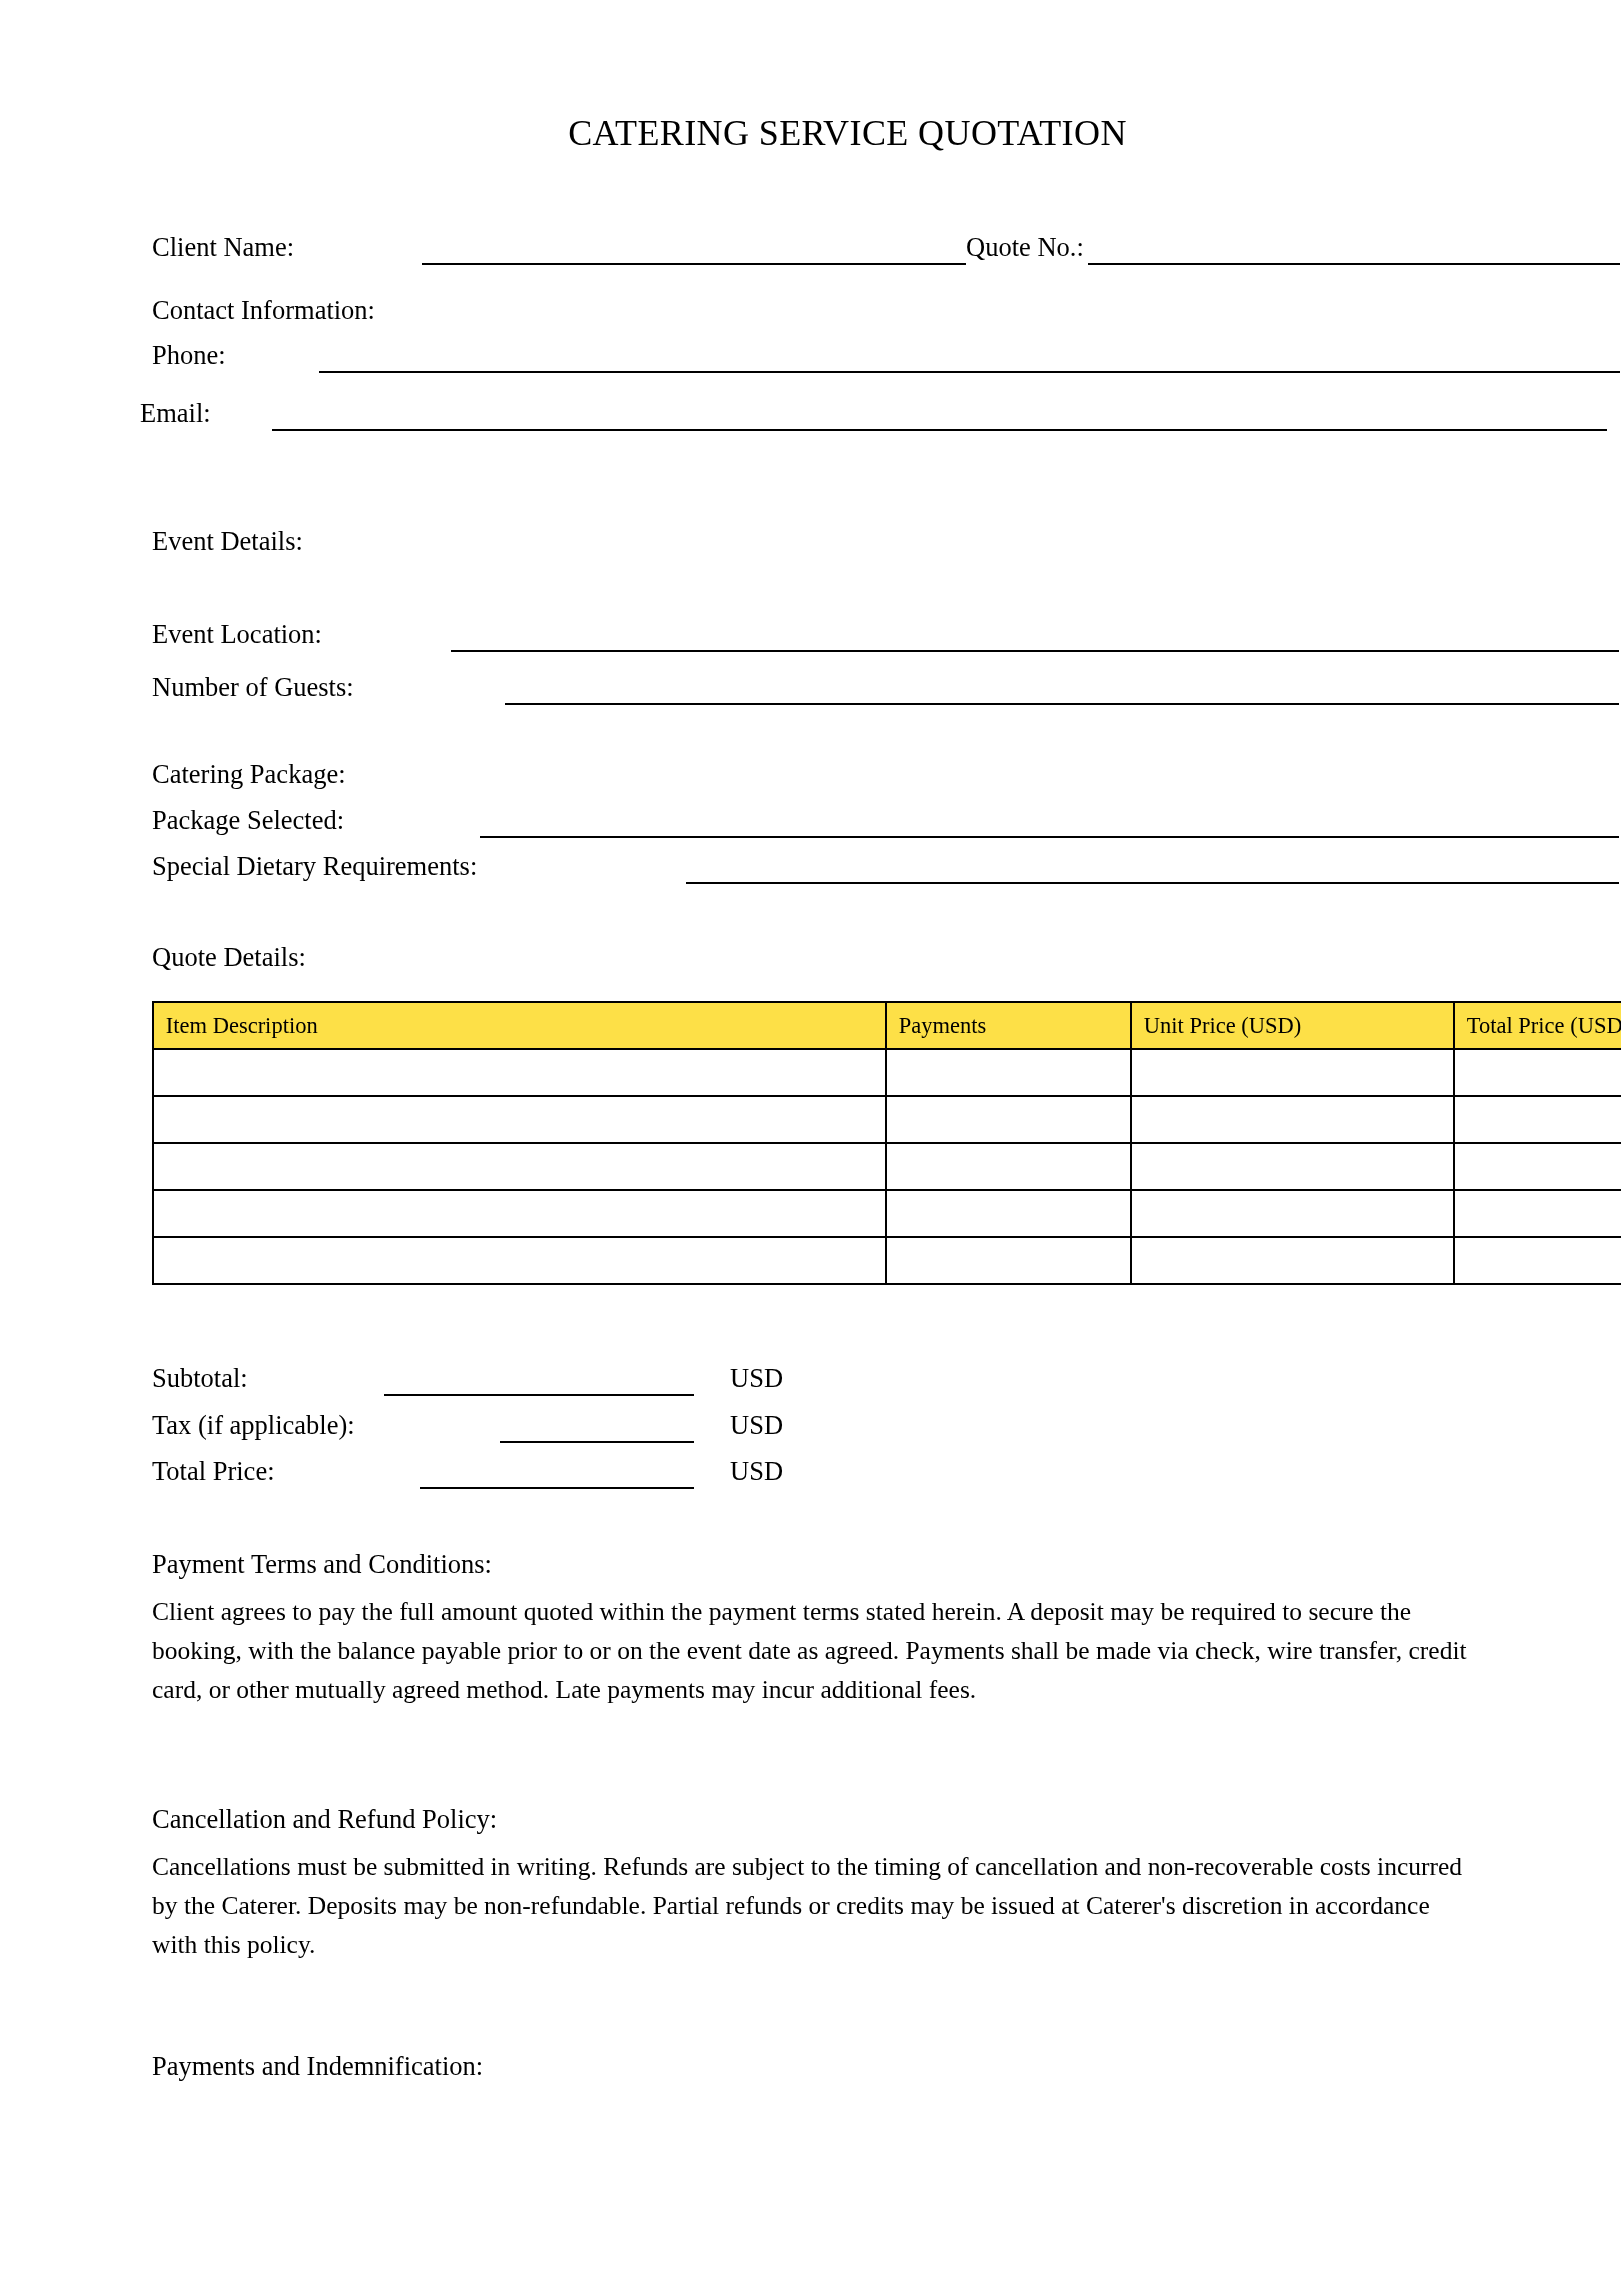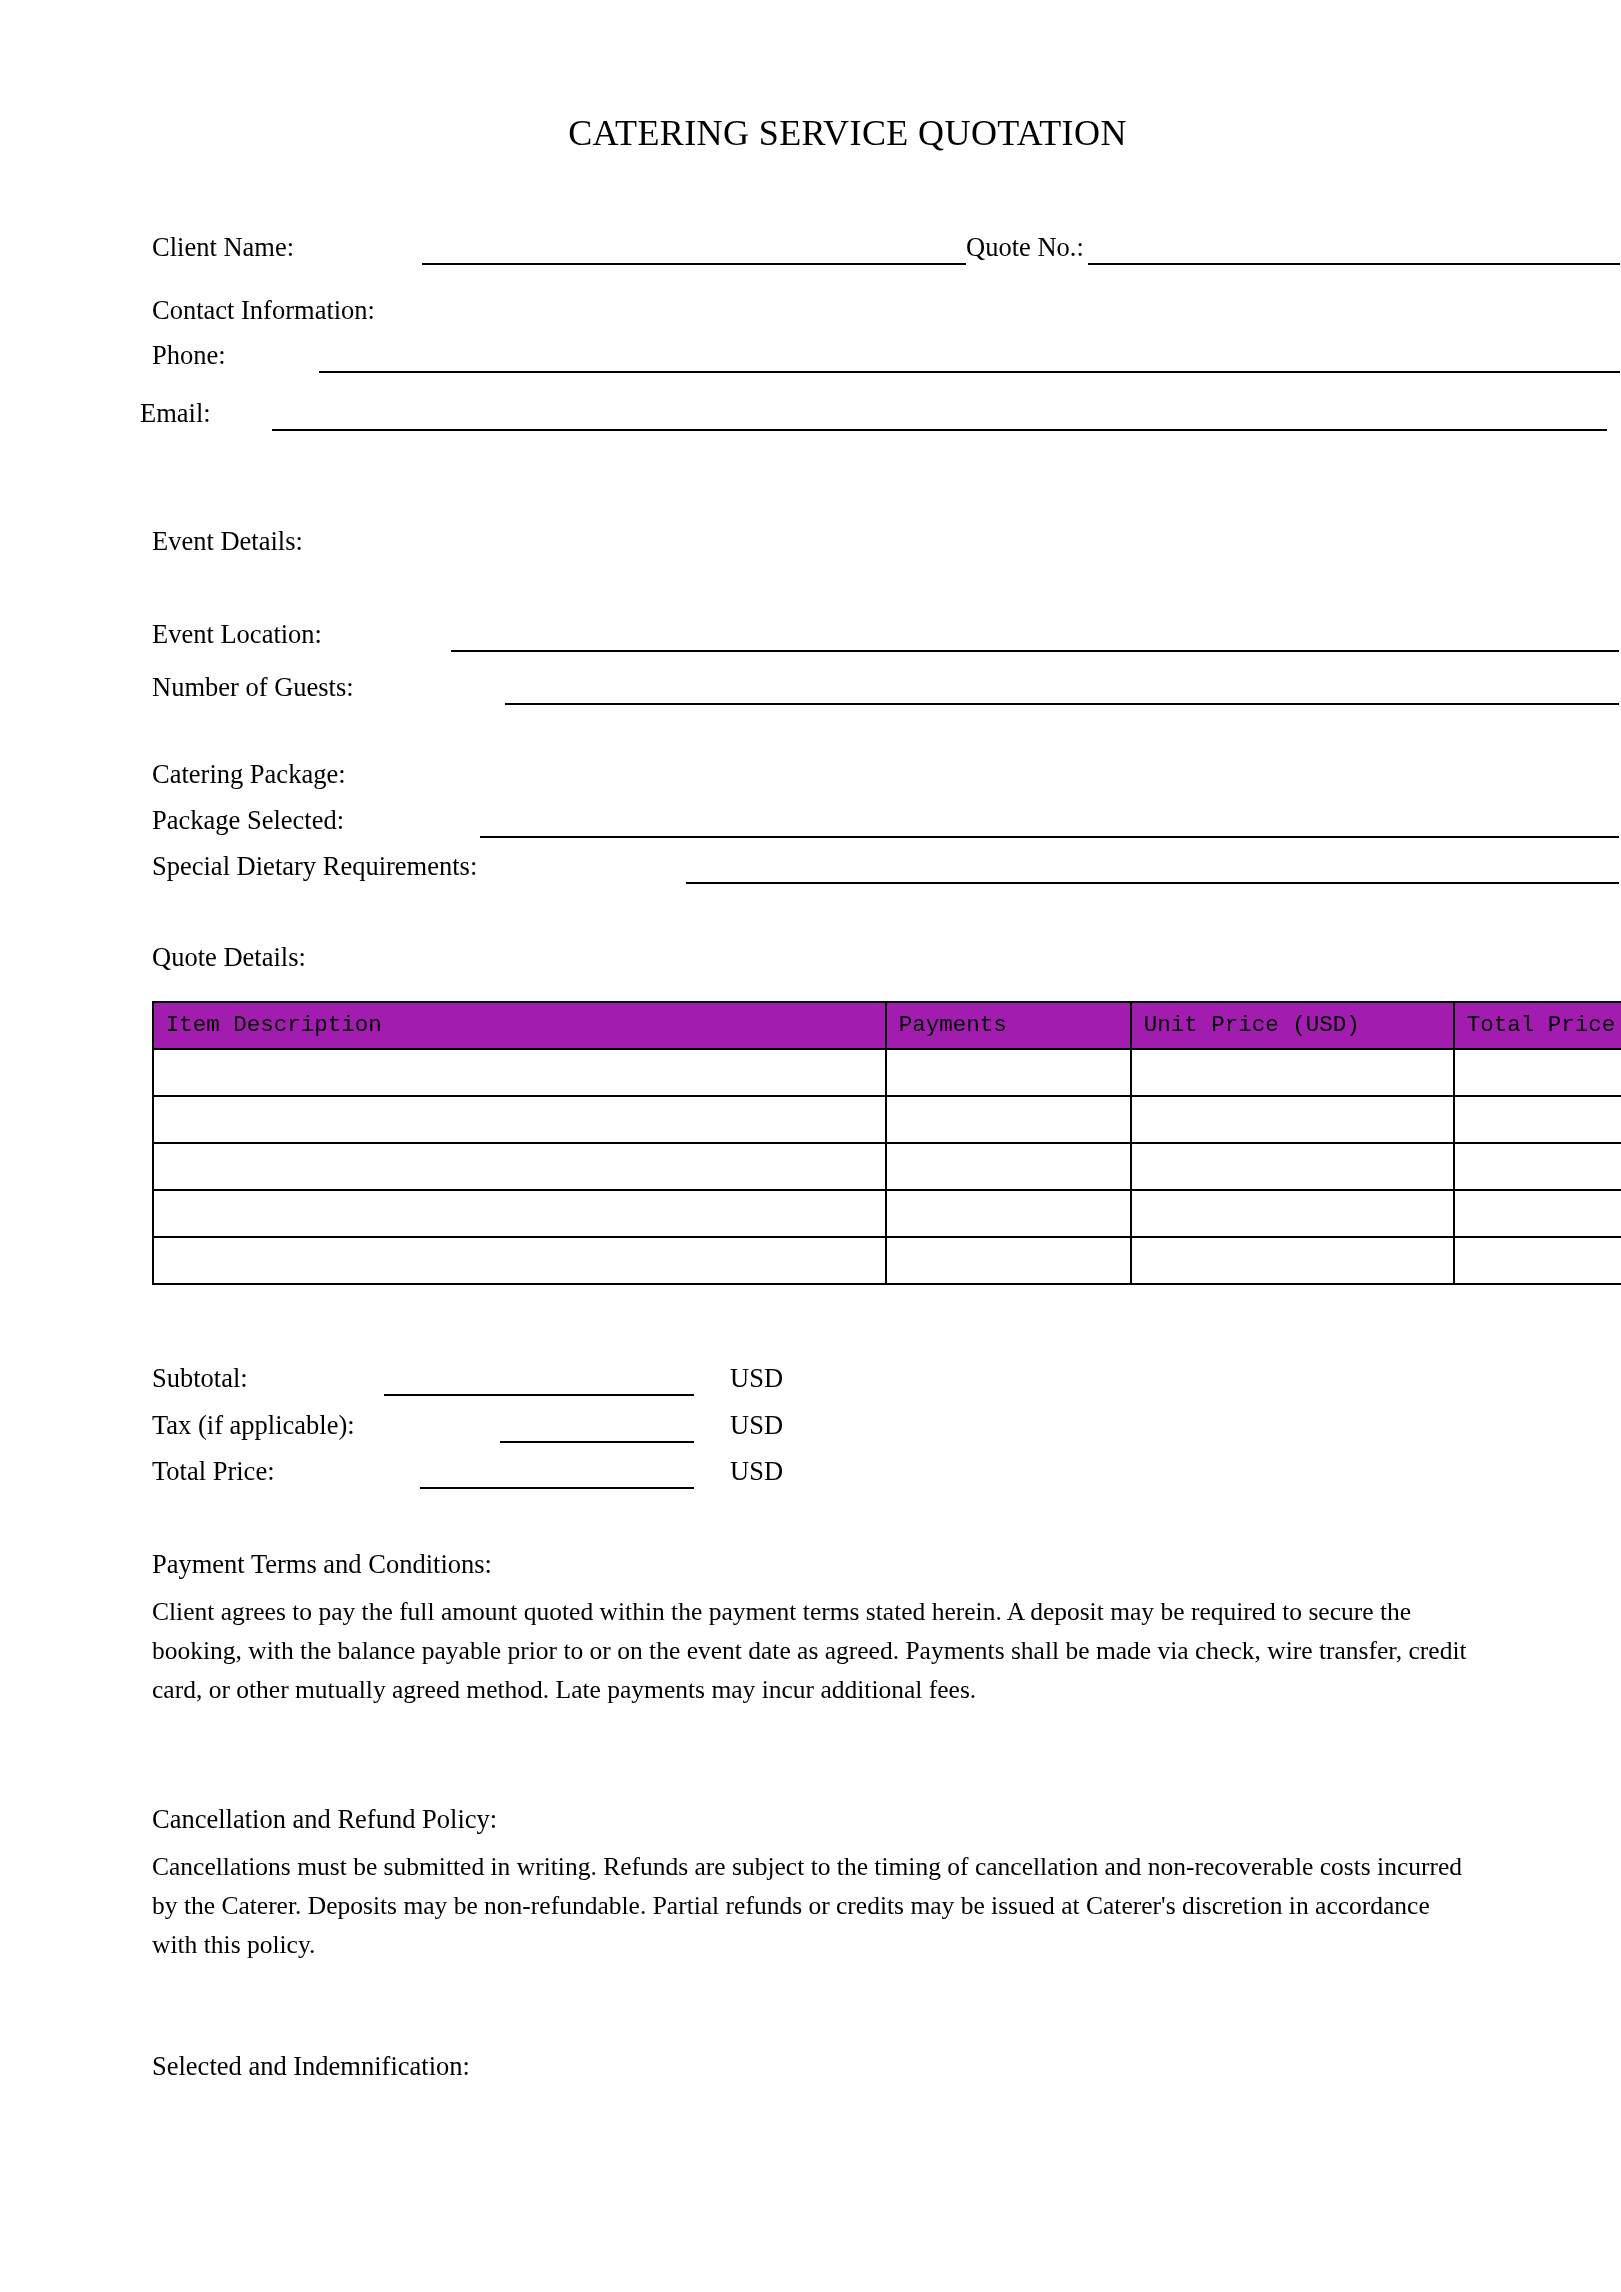--- a/index.html
+++ b/index.html
@@ -82,25 +82,24 @@
   }
   .quote-table th,
   .quote-table td {
     border: 2px solid #000000;
     padding: 0 11.8px;
     text-align: left;
     font-weight: normal;
     vertical-align: middle;
   }
   .quote-table thead th {
-    background: #a21caf;
+    background: #fde047;
     height: 45px;
     line-height: 45px;
     white-space: nowrap;
-    font-family: Liberation Mono, monospace;
   }
   .quote-table tbody td {
     height: 45px;
     background: #ffffff;
   }
   .col-desc { width: 733px; }
   .col-qty { width: 245px; }
   .col-unit { width: 323px; }
   .col-total { width: 227px; }
 
@@ -264,16 +263,16 @@
     <span class="total-rule" style="left:268px; top:35px; width:274px;"></span>
     <span class="total-currency" style="left:578px; top:0;">USD</span>
   </div>
 
   <div class="policy-heading" style="top:1545px;">Payment Terms and Conditions:</div>
   <div class="policy-body" style="top:1592px;">Client agrees to pay the full amount quoted within the payment terms stated herein. A deposit may be required to secure the booking, with the balance payable prior to or on the event date as agreed. Payments shall be made via check, wire transfer, credit card, or other mutually agreed method. Late payments may incur additional fees.</div>
 
   <div class="policy-heading" style="top:1800px;">Cancellation and Refund Policy:</div>
   <div class="policy-body" style="top:1847px;">Cancellations must be submitted in writing. Refunds are subject to the timing of cancellation and non-recoverable costs incurred by the Caterer. Deposits may be non-refundable. Partial refunds or credits may be issued at Caterer's discretion in accordance with this policy.</div>
 
-  <div class="policy-heading" style="top:2047px;">Selected and Indemnification:</div>
+  <div class="policy-heading" style="top:2047px;">Payments and Indemnification:</div>
 
 </div>
 
 
 </body></html>

